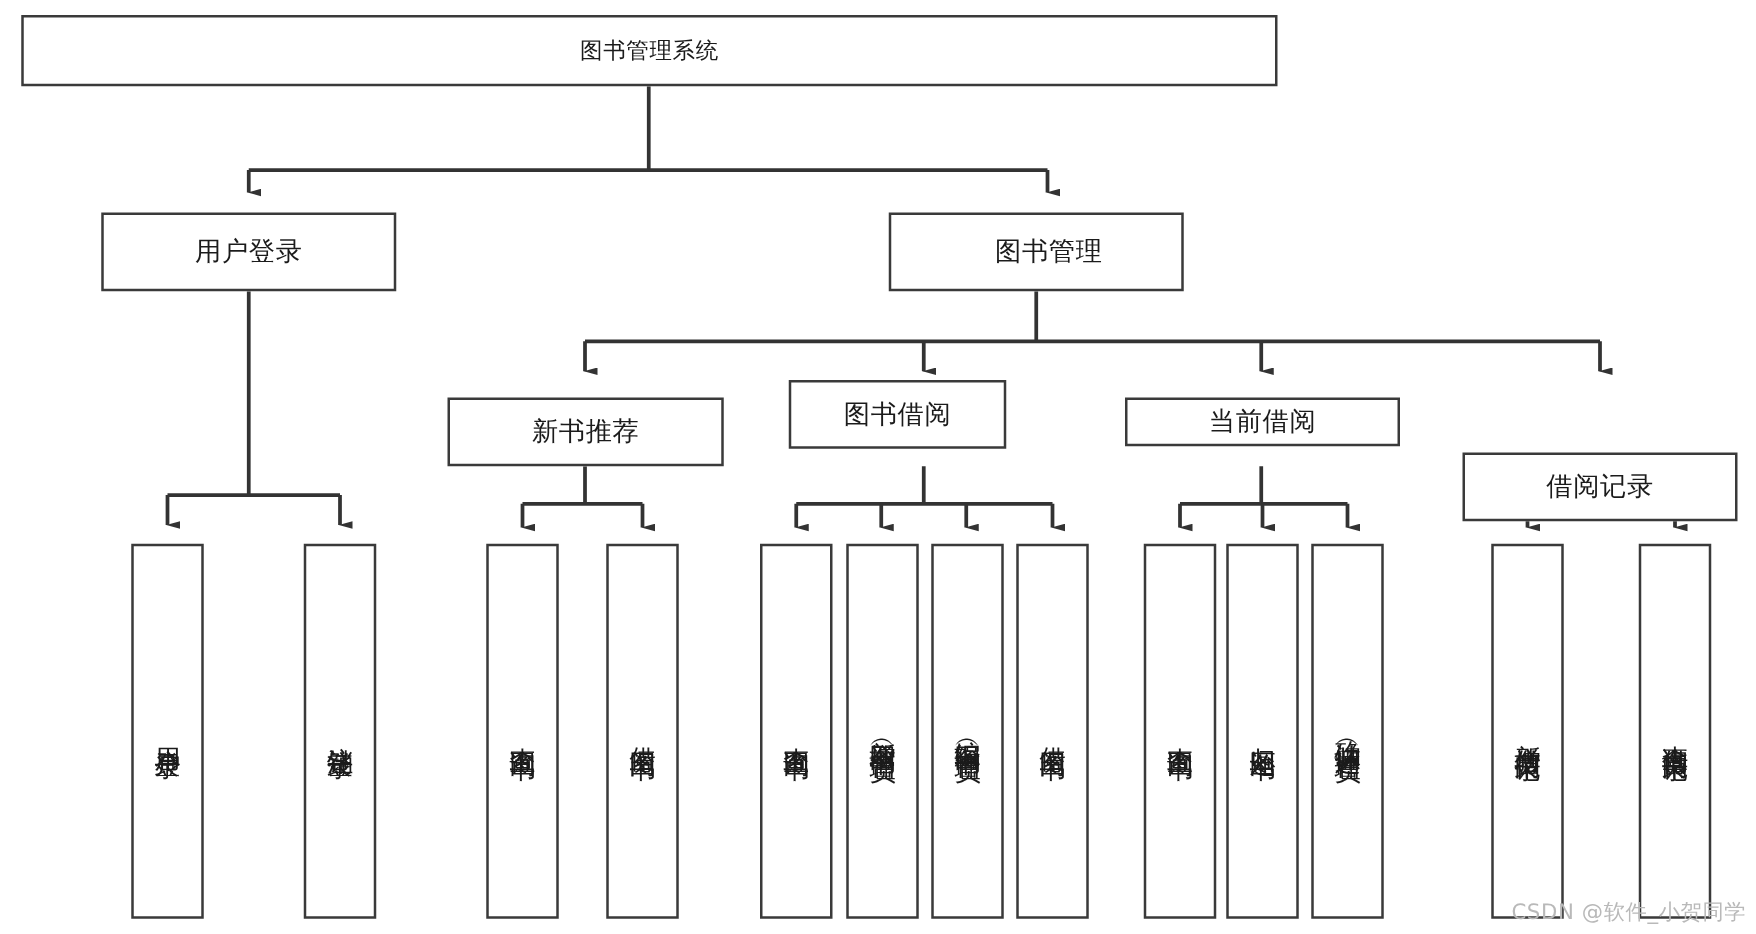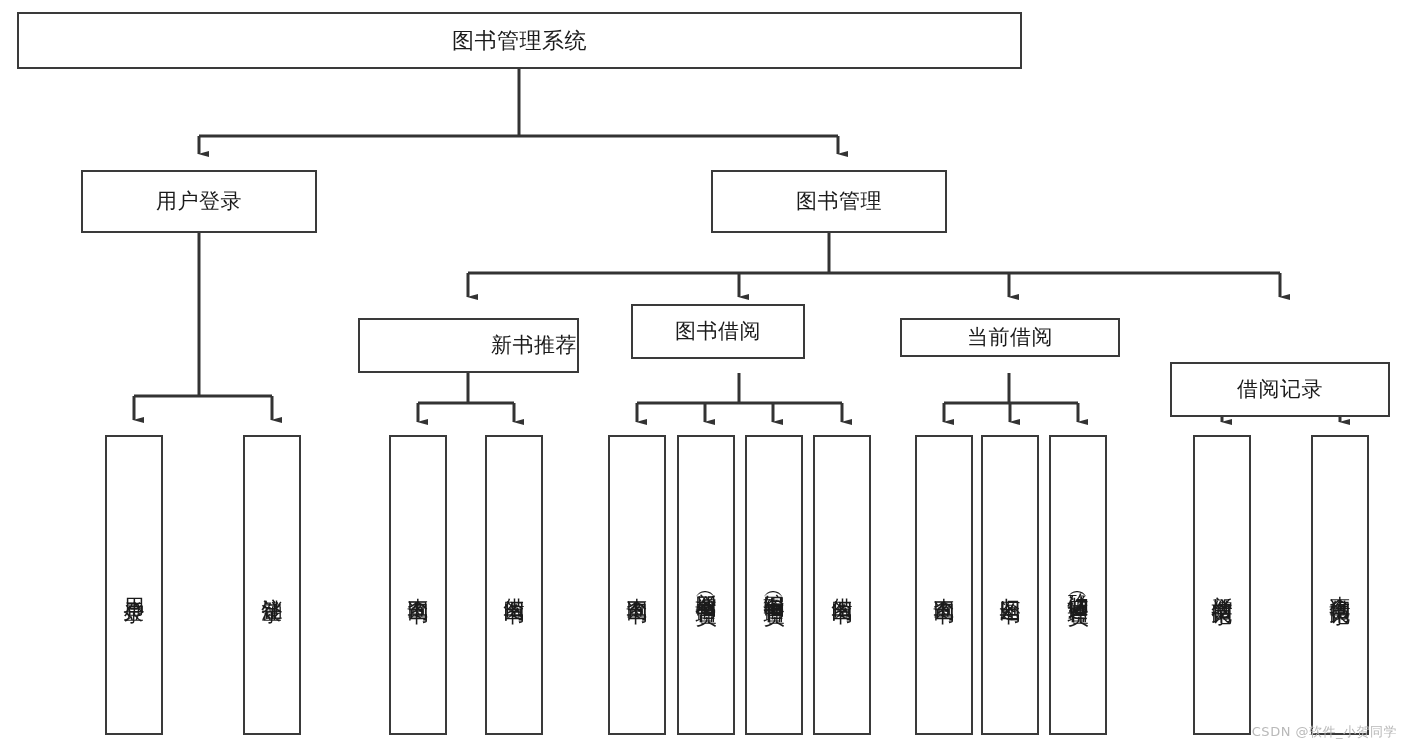--- a/index.html
+++ b/index.html
@@ -40,42 +40,42 @@
     text-align: center;
     line-height: 1.18;
     letter-spacing: 0.5px;
     white-space: nowrap;
   }
   .node-horizontal .label {
     writing-mode: horizontal-tb;
     font-size: 21px;
   }
   .node-root .label {
-    font-size: 22px;
+    font-size: 18px;
   }
   .node-vertical {
     align-items: center;
     justify-content: center;
   }
   .node-vertical .label {
     writing-mode: vertical-rl;
     text-orientation: upright;
     font-size: 21px;
     line-height: 1.05;
     letter-spacing: 2px;
     max-height: 270px;
   }
   .node-vertical.tall .label {
     max-height: 282px;
   }
   .watermark {
     position: absolute;
     right: 8px;
     bottom: 6px;
-    font-size: 13px;
+    font-size: 17px;
     color: #b9b9b9;
     letter-spacing: 0.5px;
     white-space: nowrap;
     pointer-events: none;
   }
 </style>
 </head>
 <body>
 
 <div id="diagram-root">
@@ -134,21 +134,21 @@
     <span class="label">图书管理系统</span>
   </div>
 
   <div class="node node-horizontal" style="left:81px; top:170px; width:236px; height:63px;">
     <span class="label">用户登录</span>
   </div>
   <div class="node node-horizontal" style="left:711px; top:170px; width:236px; height:63px;padding-left:20px;">
     <span class="label">图书管理</span>
   </div>
 
-  <div class="node node-horizontal" style="left:358px; top:318px; width:221px; height:55px;justify-content:flex-end;">
+  <div class="node node-horizontal" style="left:358px; top:318px; width:221px; height:55px;">
     <span class="label">新书推荐</span>
   </div>
   <div class="node node-horizontal" style="left:631px; top:304px; width:174px; height:55px;">
     <span class="label">图书借阅</span>
   </div>
   <div class="node node-horizontal" style="left:900px; top:318px; width:220px; height:39px;">
     <span class="label">当前借阅</span>
   </div>
   <div class="node node-horizontal" style="left:1170px; top:318px; width:220px; height:55px;margin-top:44px;">
     <span class="label">借阅记录</span>

